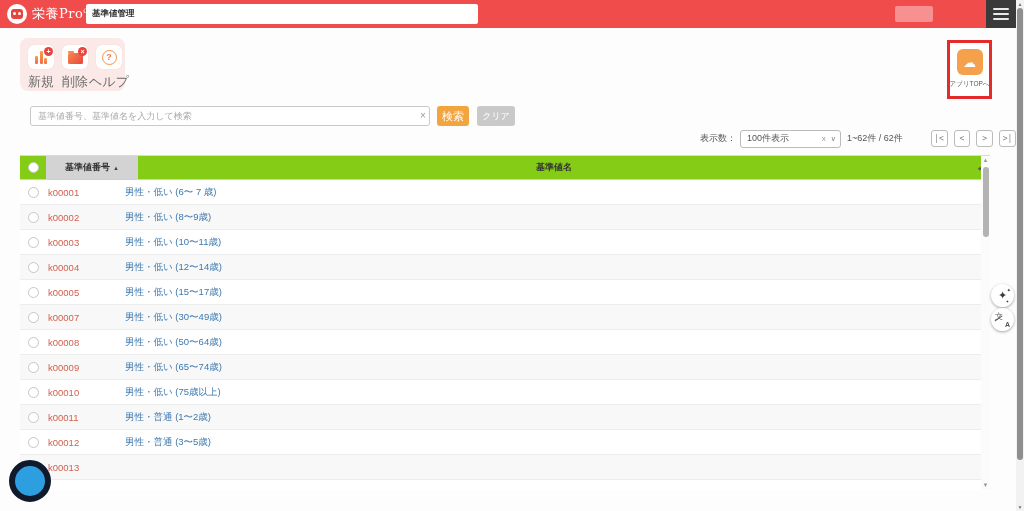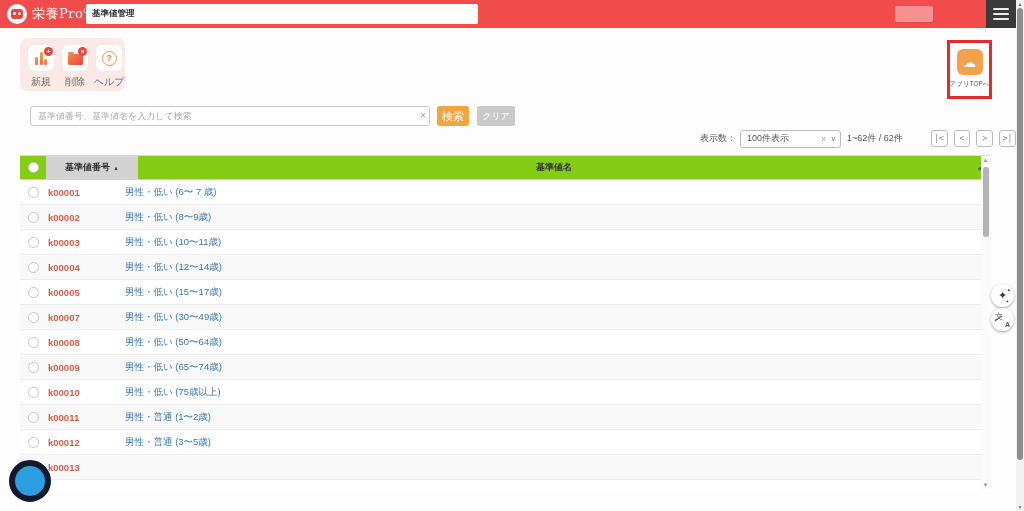--- a/index.html
+++ b/index.html
@@ -51,21 +51,21 @@
     position:absolute;left:20px;top:38px;width:105px;height:53px;
     background:#fbe9e7;border-radius:8px;display:flex;gap:8px;
     padding:7px 8px 0 8px;box-sizing:border-box;
   }
   .tool-btn{display:flex;flex-direction:column;align-items:center;border:none;background:transparent;padding:0;cursor:pointer;width:26px;}
   .tool-ico{
     width:26px;height:26px;background:#ffffff;border-radius:6px;
     display:flex;align-items:center;justify-content:center;position:relative;
     box-shadow:0 0 1px rgba(0,0,0,.12);
   }
-  .tool-label{font-size:10px;color:#6b6b6b;margin-top:4px;white-space:nowrap;}
+  .tool-label{font-size:13px;color:#6b6b6b;margin-top:4px;white-space:nowrap;}
   .badge{
     position:absolute;top:2px;right:1px;width:9px;height:9px;border-radius:50%;
     background:#e8443e;color:#fff;font-size:7px;line-height:9px;text-align:center;font-weight:bold;
   }
   .bars{display:flex;align-items:flex-end;gap:1.5px;height:13px;}
   .bars i{display:block;width:3px;background:linear-gradient(180deg,#f6a04b,#ef6a4d);border-radius:1px;}
   .bars i:nth-child(1){height:8px;} .bars i:nth-child(2){height:13px;} .bars i:nth-child(3){height:6px;}
   .folder{width:15px;height:11px;background:linear-gradient(135deg,#f6894b,#e8443e);border-radius:1.5px;position:relative;margin-top:2px;}
   .folder::before{content:"";position:absolute;top:-2px;left:0;width:6px;height:2px;background:#f6894b;border-radius:1px 1px 0 0;}
   .qmark{
@@ -142,21 +142,21 @@
     gap:3px;flex:0 0 auto;cursor:pointer;
   }
   .th-number .sortarrow{font-size:6px;color:#444;}
   .th-name{flex:1;display:flex;align-items:center;justify-content:center;cursor:pointer;}
   .th-sort{width:20px;display:flex;align-items:center;justify-content:center;color:#555;font-size:5px;}
   .tbody .row{
     height:24px;display:flex;align-items:stretch;border-bottom:1px solid #ededed;
     font-size:9.5px;cursor:pointer;
   }
   .tbody .row:nth-child(even){background:#f8f8f8;}
-  .cell-id{width:57px;display:flex;align-items:center;color:#d2604d;flex:0 0 auto;margin-left:2px;font-weight:bold;}
+  .cell-id{width:57px;display:flex;align-items:center;color:#d2604d;flex:0 0 auto;margin-left:2px;}
   .cell-name{flex:1;display:flex;align-items:center;color:#3d78ae;padding-left:20px;}
 
   
   .inner-sb{position:absolute;left:981px;top:156px;width:9px;height:334px;background:#fbfbfb;}
   .inner-sb .up,.inner-sb .down{
     position:absolute;left:0;width:9px;height:9px;color:#999;font-size:6px;line-height:9px;text-align:center;cursor:pointer;
   }
   .inner-sb .up{top:0;} .inner-sb .down{bottom:0;}
   .inner-sb .thumb{position:absolute;left:1.5px;top:11px;width:6px;height:70px;background:#b3b3b3;border-radius:3px;cursor:pointer;}
 

